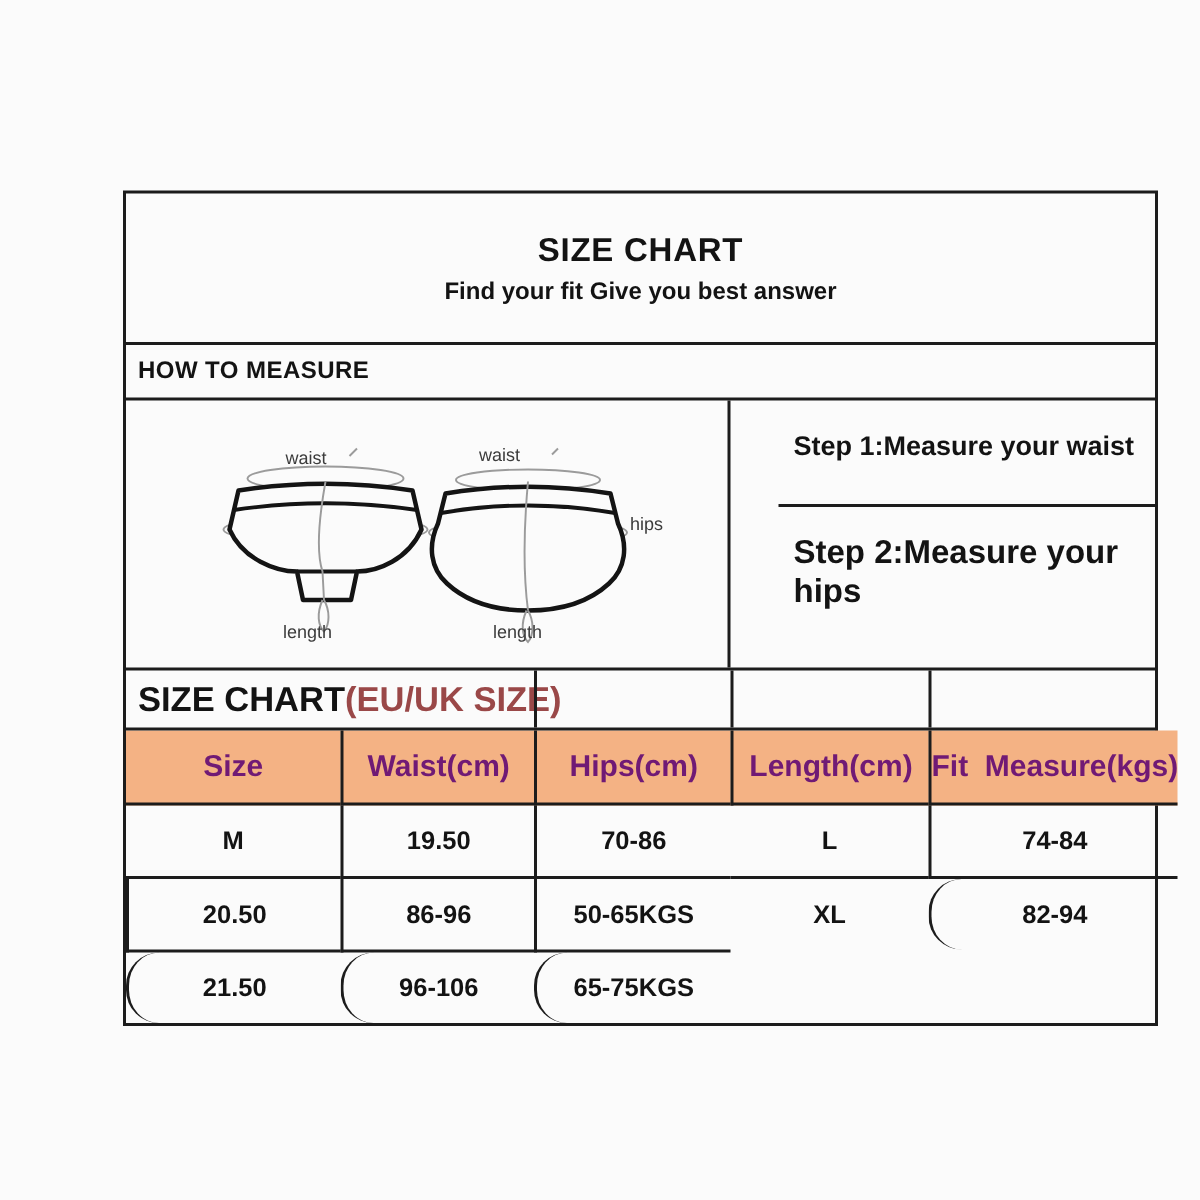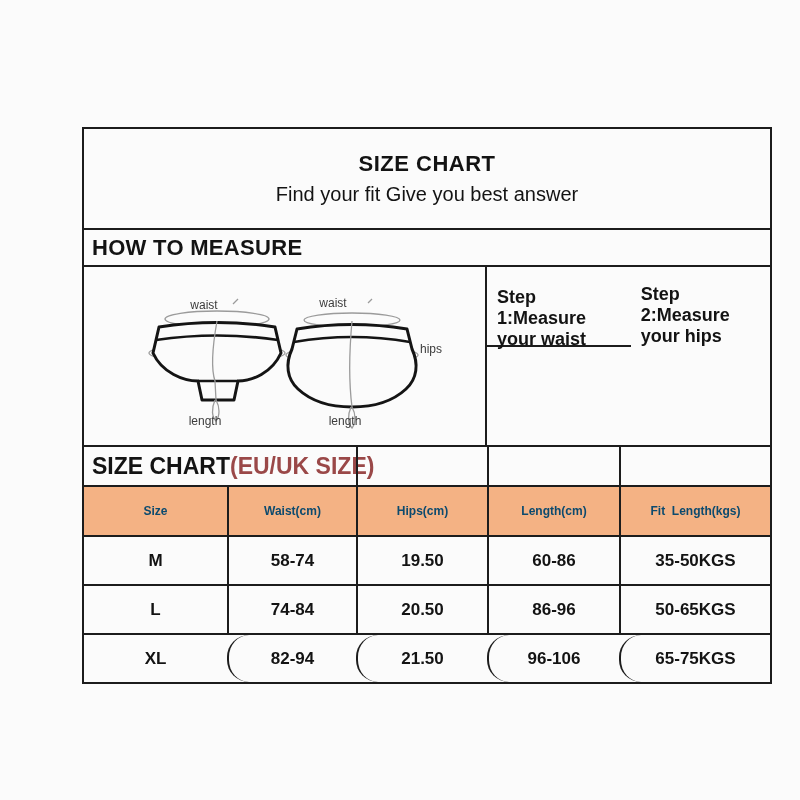--- a/index.html
+++ b/index.html
@@ -26,51 +26,51 @@
   }
   
   .title-section{
     height:101px;
     border-bottom:2px solid var(--border);
     display:flex; flex-direction:column;
     align-items:center; justify-content:center;
     gap:6px;
   }
   .title-main{font-size:22px; font-weight:bold; letter-spacing:.5px;}
-  .title-sub{font-size:20px; font-weight:normal;}
+  .title-sub{font-size:16px; font-weight:bold;}
   
   .htm-row{
     height:37px;
     border-bottom:2px solid var(--border);
     display:flex; align-items:center;
     padding-left:8px;
-    font-size:22px; font-weight:bold; letter-spacing:.3px;
+    font-size:16px; font-weight:bold; letter-spacing:.3px;
   }
   .measure-row{
     height:180px;
     border-bottom:2px solid var(--border);
     display:flex;
   }
   .illustration-cell{
     width:403px;
     border-right:2px solid var(--border);
     position:relative;
   }
   .illustration-cell svg{position:absolute; left:0; top:2px;}
-  .steps-col{flex:1; display:flex; flex-direction:row;}
+  .steps-col{flex:1; display:flex; flex-direction:column;margin-left:32px;}
   .step-cell-1{
     height:80px;
     border-bottom:2px solid var(--border);
     padding:20px 6px 0 10px;
     font-size:18px; font-weight:bold;
   }
   .step-cell-2{
     height:122px;
     padding:17px 6px 0 10px;
-    font-size:18px; font-weight:bold;
+    font-size:22px; font-weight:bold;
   }
   
   .heading-row{
     height:40px;
     border-bottom:2px solid var(--border);
     position:relative;
     display:flex; align-items:center;
     padding-left:8px;
     font-size:23px; font-weight:bold;
     white-space:pre;
@@ -89,22 +89,22 @@
   }
   .cell{
     display:flex; align-items:center; justify-content:center;
     font-weight:bold;
   }
   .cell.col-n{border-left:2px solid var(--border);}
   .th{
     background:var(--header-bg);
     height:50px;
     border-bottom:2px solid var(--border);
-    font-size:12px;
-    color:#0c4a6e;
+    font-size:20px;
+    color:#701a75;
     white-space:pre;
     text-align:center;
   }
   .td{font-size:17px; height:49px;}
   .row-mid{border-bottom:2px solid var(--border);}
   .row-last{height:47px;border-radius:22px;}
   
   .sketch-outline{fill:#fbfbfb; stroke:#141414; stroke-width:3; stroke-linejoin:round;}
   .sketch-band{fill:none; stroke:#141414; stroke-width:2.6;}
   .sketch-guide{fill:none; stroke:#9b9b9b; stroke-width:1.3;}
@@ -165,27 +165,25 @@
     <div class="heading-vline hv2"></div>
     <div class="heading-vline hv3"></div>
   </div>
 
   <div class="size-table">
 
     <div class="cell th">Size</div>
     <div class="cell th col-n">Waist(cm)</div>
     <div class="cell th col-n">Hips(cm)</div>
     <div class="cell th col-n">Length(cm)</div>
-    <div class="cell th col-n">Fit  Length(kgs)</div>
+    <div class="cell th col-n">Fit  Measure(kgs)</div>
 
     <div class="cell td row-mid">M</div>
-    <div class="cell td row-mid col-n">58-74</div>
     <div class="cell td row-mid col-n">19.50</div>
-    <div class="cell td row-mid col-n">60-86</div>
-    <div class="cell td row-mid col-n">35-50KGS</div>
+    <div class="cell td row-mid col-n">70-86</div>
 
     <div class="cell td row-mid">L</div>
     <div class="cell td row-mid col-n">74-84</div>
     <div class="cell td row-mid col-n">20.50</div>
     <div class="cell td row-mid col-n">86-96</div>
     <div class="cell td row-mid col-n">50-65KGS</div>
 
     <div class="cell td row-last">XL</div>
     <div class="cell td row-last col-n">82-94</div>
     <div class="cell td row-last col-n">21.50</div>

